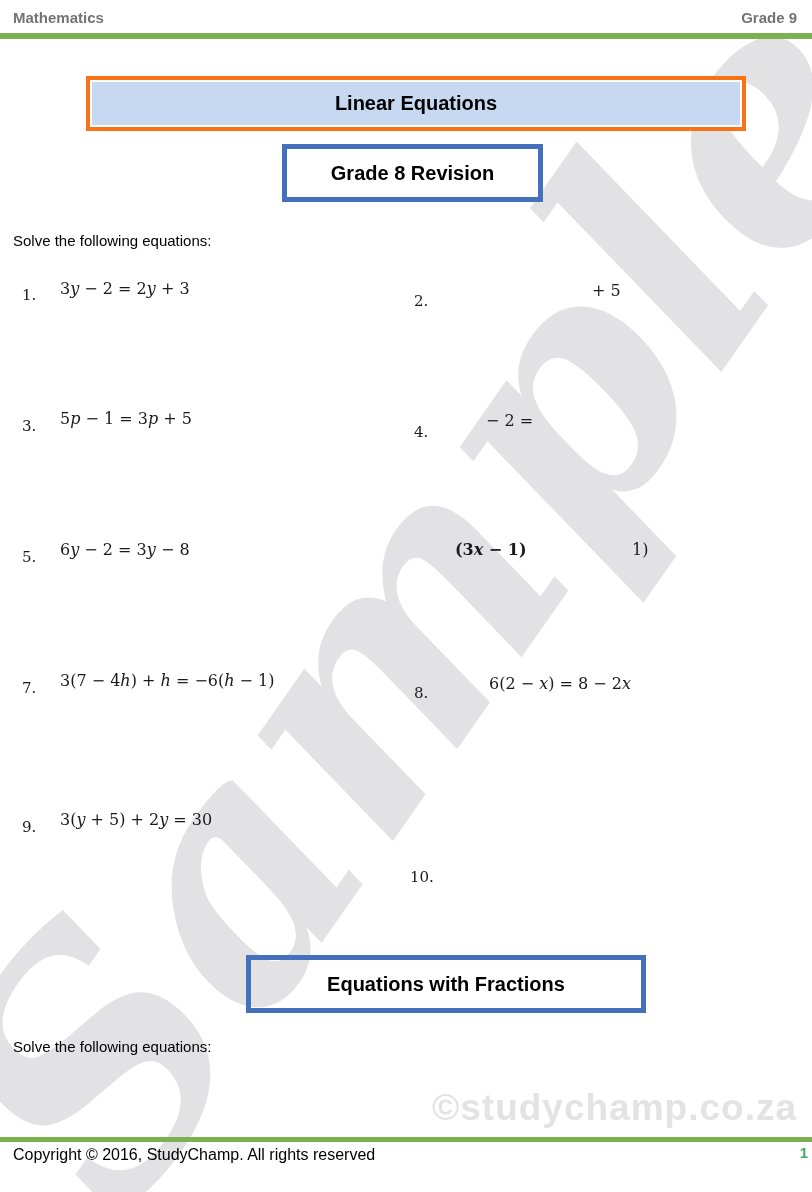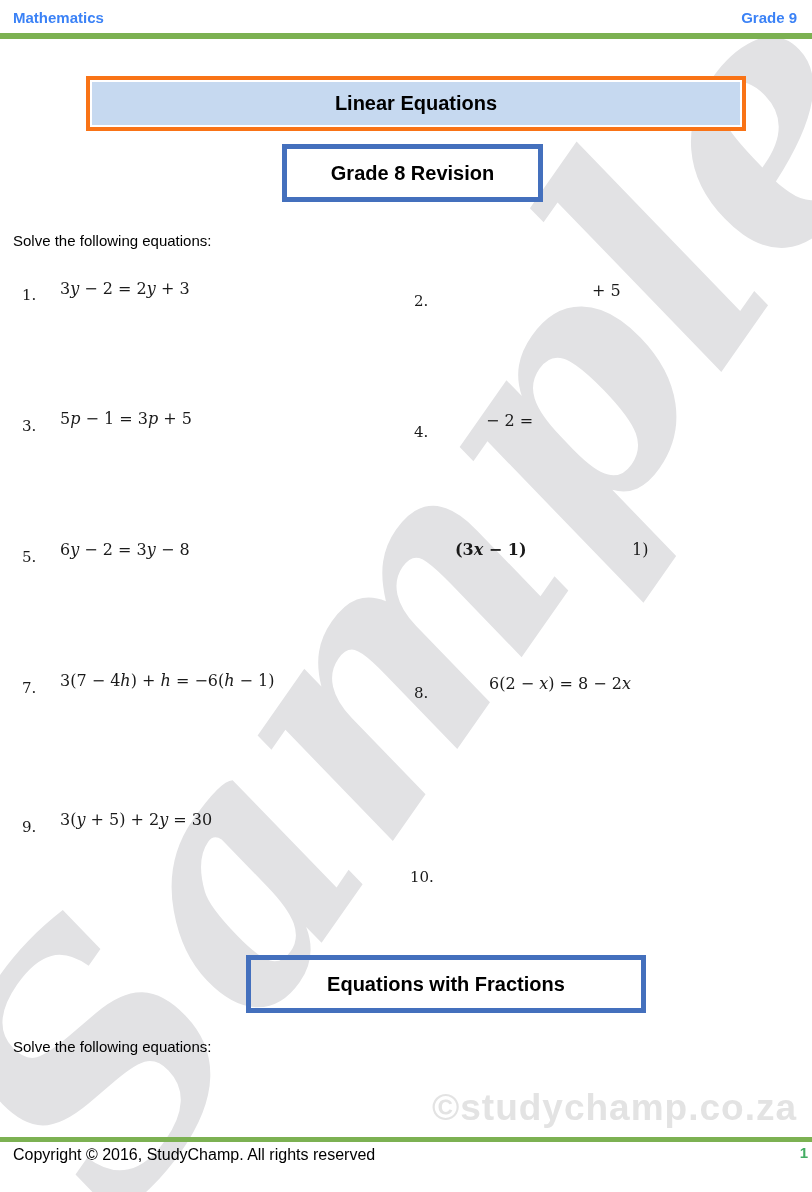--- a/index.html
+++ b/index.html
@@ -2,21 +2,21 @@
 <html><head>
 <meta charset="utf-8">
 <style>
   html,body{margin:0;padding:0;background:#ffffff;}
   .page{
     position:relative;width:812px;height:1192px;background:#ffffff;
     overflow:hidden;font-family:"Liberation Sans",sans-serif;color:#000;
   }
   .abs{position:absolute;}
   
-  .hdr-text{font-size:15px;font-weight:bold;color:#3b82f6;z-index:2;}
+  .hdr-text{font-size:15px;font-weight:bold;color:#737373;z-index:2;}
   .rule{background:#7cb152;z-index:2;}
   .hdr-rule{left:0;top:33px;width:812px;height:6px;}
   
   .banner{
     left:86px;top:76px;width:660px;height:55px;box-sizing:border-box;
     background:#c6d9f0;border:4px solid #f97316;box-shadow:inset 0 0 0 2px #ffffff;
     display:flex;align-items:center;justify-content:center;z-index:2;
   }
   .banner-title{font-size:20px;font-weight:bold;color:#000;}
   .bluebox{

